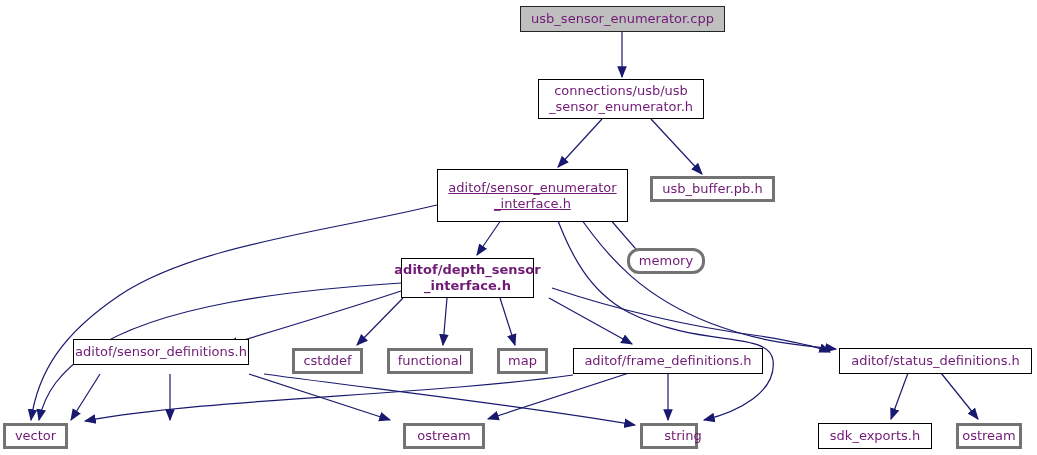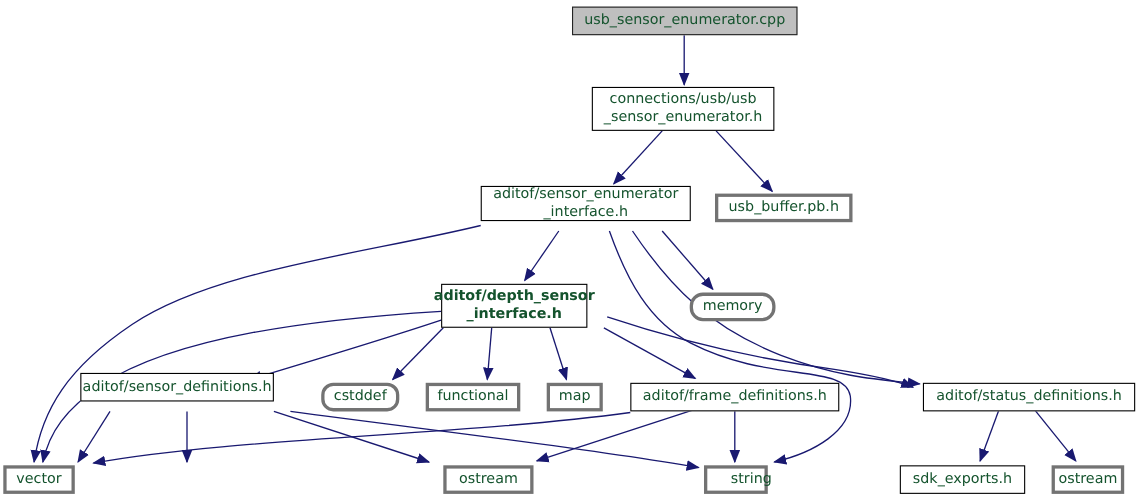--- a/index.html
+++ b/index.html
@@ -3,21 +3,21 @@
 <meta charset="utf-8">
 <style>
   html,body{margin:0;padding:0;background:#ffffff;}
   body{width:1037px;height:455px;position:relative;font-family:"DejaVu Sans","Liberation Sans",sans-serif;}
   #graph{position:relative;width:1037px;height:455px;overflow:hidden;}
   #edges{position:absolute;left:0;top:0;z-index:1;}
   .node{
     position:absolute;z-index:2;box-sizing:border-box;
     display:flex;align-items:center;justify-content:center;
     background:#ffffff;border:1px solid #000000;
-    font-size:13px;line-height:16px;color:#14532d;
+    font-size:13px;line-height:16px;color:#701a75;
     text-align:center;white-space:pre-line;cursor:default;
   }
   .node.root{background:#bfbfbf;border:1px solid #242424;}
   .node.external{border:3px solid #737373;}
   .node.internal{cursor:pointer;}
 </style>
 </head>
 <body>
 
 <div id="graph">
@@ -48,28 +48,28 @@
       <path d="M264,374 C390,391 525,406 635,425" fill="none" stroke="#191970" stroke-width="1.2" marker-end="url(#arrow)"></path>
       <path d="M573,375 C420,396 210,398 85,421" fill="none" stroke="#191970" stroke-width="1.2" marker-end="url(#arrow)"></path>
       <path d="M629,373 L488,419" fill="none" stroke="#191970" stroke-width="1.2" marker-end="url(#arrow)"></path>
       <path d="M668,373 L668,420" fill="none" stroke="#191970" stroke-width="1.2" marker-end="url(#arrow)"></path>
       <path d="M908,373 L891,419" fill="none" stroke="#191970" stroke-width="1.2" marker-end="url(#arrow)"></path>
       <path d="M941,373 L978,419" fill="none" stroke="#191970" stroke-width="1.2" marker-end="url(#arrow)"></path>
     </svg>
 <div class="node root" style="left: 520px; top: 6px; width: 205px; height: 26px;"><span>usb_sensor_enumerator.cpp</span></div>
     <div class="node internal" style="left: 538px; top: 79px; width: 166px; height: 40px;"><span>connections/usb/usb
 _sensor_enumerator.h</span></div>
-    <div class="node internal" style="left: 437px; top: 169px; width: 191px; height: 32px;"><span>aditof/sensor_enumerator
+    <div class="node internal" style="left: 437px; top: 169px; width: 191px; height: 53px; text-decoration: underline;"><span>aditof/sensor_enumerator
 _interface.h</span></div>
     <div class="node external" style="left: 650px; top: 176px; width: 125px; height: 26px;"><span>usb_buffer.pb.h</span></div>
     <div class="node internal" style="left: 401px; top: 258px; width: 133px; height: 40px; font-weight: bold;"><span>aditof/depth_sensor
 _interface.h</span></div>
-    <div class="node external" style="left: 627px; top: 266px; width: 78px; height: 26px; border-radius: 12px;"><span>memory</span></div>
+    <div class="node external" style="left: 627px; top: 248px; width: 78px; height: 26px; border-radius: 12px;"><span>memory</span></div>
     <div class="node internal" style="left: 73px; top: 339px; width: 176px; height: 26px; justify-content: center;"><span>aditof/sensor_definitions.h</span></div>
-    <div class="node external" style="left: 292px; top: 348px; width: 71px; height: 26px; border-radius: 11px;"><span>cstddef</span></div>
+    <div class="node external" style="left: 292px; top: 348px; width: 71px; height: 26px;"><span>cstddef</span></div>
     <div class="node external" style="left: 387px; top: 348px; width: 86px; height: 26px;"><span>functional</span></div>
     <div class="node external" style="left: 497px; top: 348px; width: 51px; height: 26px; justify-content: center;"><span>map</span></div>
     <div class="node internal" style="left: 573px; top: 348px; width: 190px; height: 26px;"><span>aditof/frame_definitions.h</span></div>
     <div class="node internal" style="left: 839px; top: 348px; width: 193px; height: 26px;"><span>aditof/status_definitions.h</span></div>
     <div class="node external" style="left: 3px; top: 423px; width: 65px; height: 26px;"><span>vector</span></div>
     <div class="node external" style="left: 403px; top: 423px; width: 82px; height: 26px;"><span>ostream</span></div>
     <div class="node external" style="left: 640px; top: 423px; width: 58px; height: 26px; padding-left: 28px;"><span>string</span></div>
     <div class="node internal" style="left: 818px; top: 423px; width: 114px; height: 26px;"><span>sdk_exports.h</span></div>
     <div class="node external" style="left: 956px; top: 423px; width: 66px; height: 26px;"><span>ostream</span></div>
   </div>

